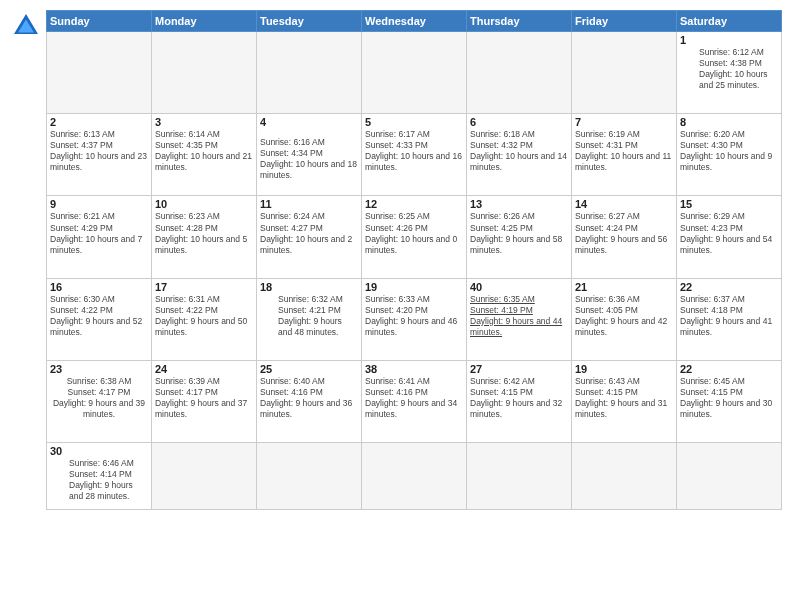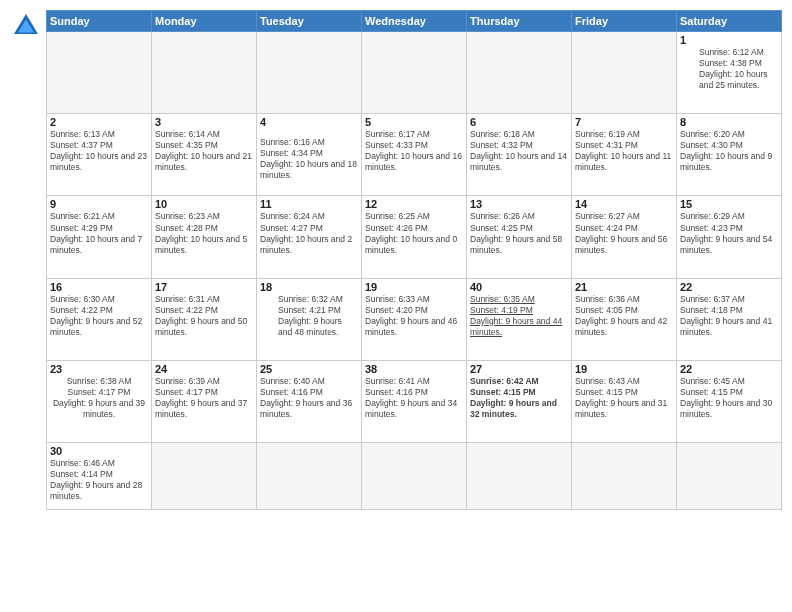--- a/index.html
+++ b/index.html
@@ -294,41 +294,41 @@
 Daylight: 9 hours and 36 minutes.</div>
           </td>
           <td>
             <span class="day-number">38</span>
             <div class="day-info" style="white-space: pre-line;">Sunrise: 6:41 AM
 Sunset: 4:16 PM
 Daylight: 9 hours and 34 minutes.</div>
           </td>
           <td>
             <span class="day-number">27</span>
-            <div class="day-info" style="white-space: pre-line; font-weight: bold;">Sunrise: 6:42 AM
+            <div class="day-info" style="white-space: pre-line;">Sunrise: 6:42 AM
 Sunset: 4:15 PM
 Daylight: 9 hours and 32 minutes.</div>
           </td>
           <td>
             <span class="day-number">19</span>
             <div class="day-info" style="white-space: pre-line;">Sunrise: 6:43 AM
 Sunset: 4:15 PM
 Daylight: 9 hours and 31 minutes.</div>
           </td>
           <td>
             <span class="day-number">22</span>
             <div class="day-info" style="white-space: pre-line;">Sunrise: 6:45 AM
 Sunset: 4:15 PM
 Daylight: 9 hours and 30 minutes.</div>
           </td>
         </tr>
         <tr class="last-row">
           <td>
             <span class="day-number">30</span>
-            <div class="day-info" style="white-space: pre-line;">Sunrise: 6:46 AM
+            <div class="day-info" style="white-space: pre-line; margin-left: 19px;">Sunrise: 6:46 AM
 Sunset: 4:14 PM
 Daylight: 9 hours and 28 minutes.</div>
           </td>
           <td class="empty"></td>
           <td class="empty"></td>
           <td class="empty"></td>
           <td class="empty"></td>
           <td class="empty"></td>
           <td class="empty"></td>
         </tr>

